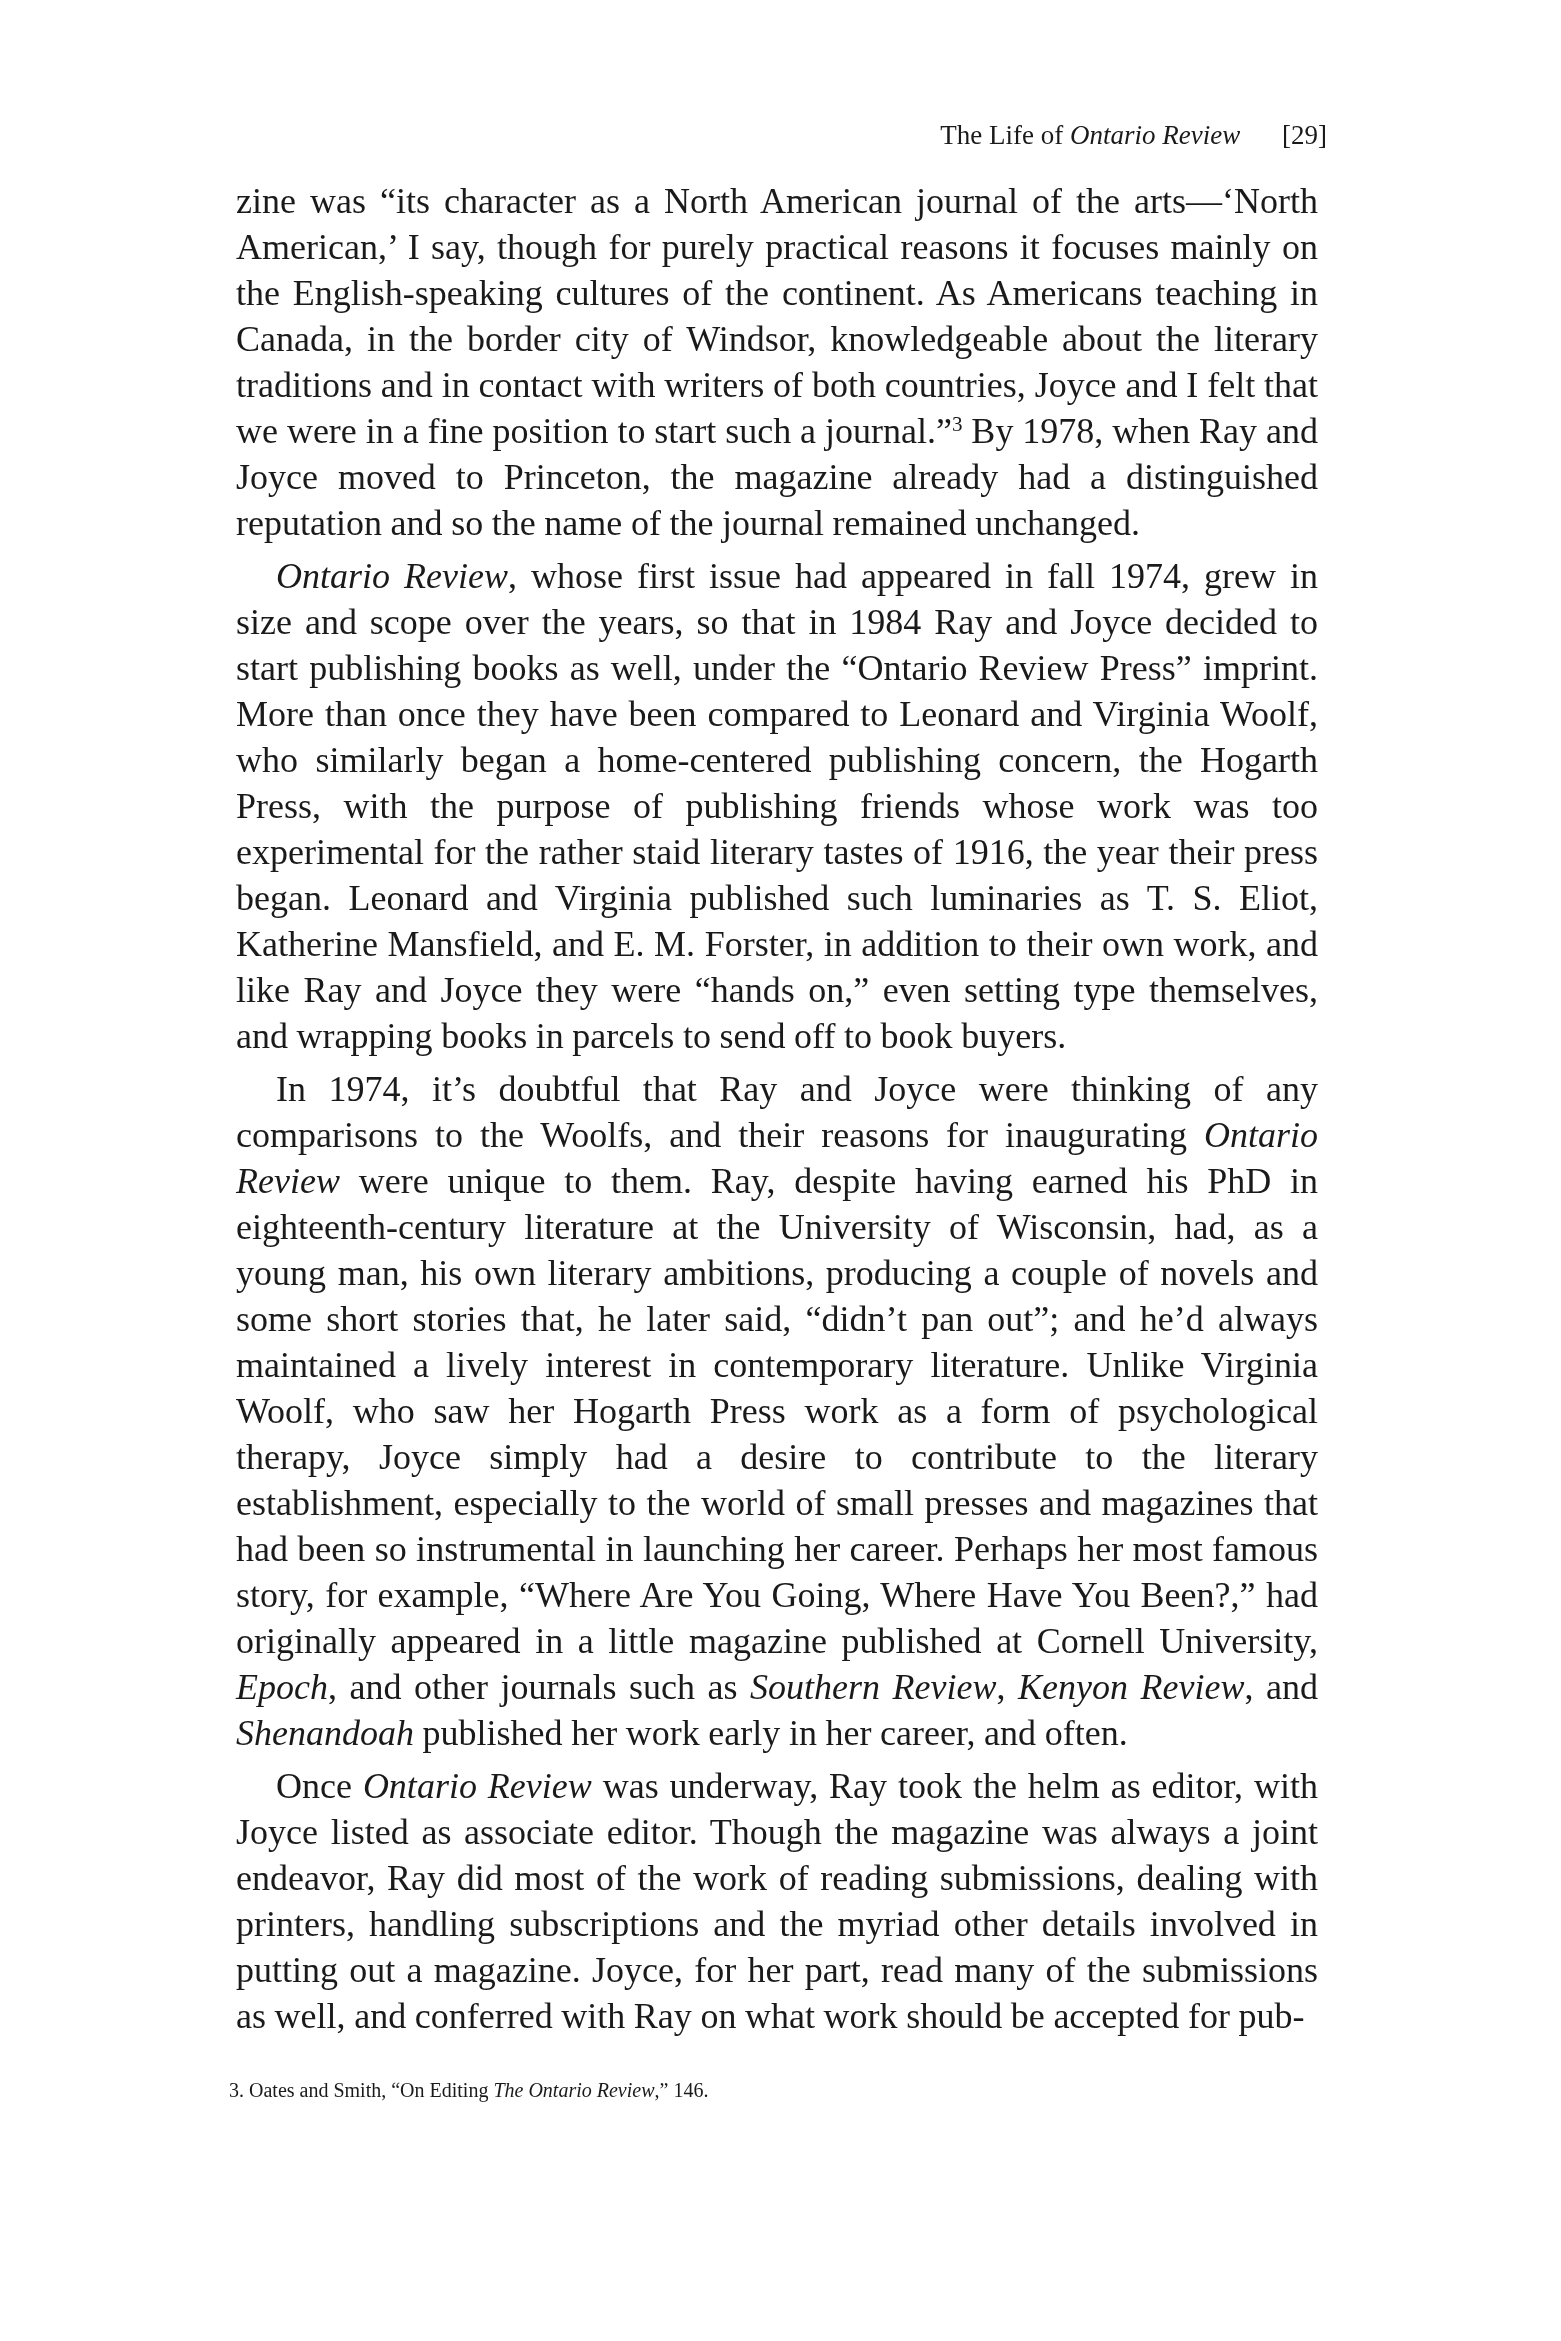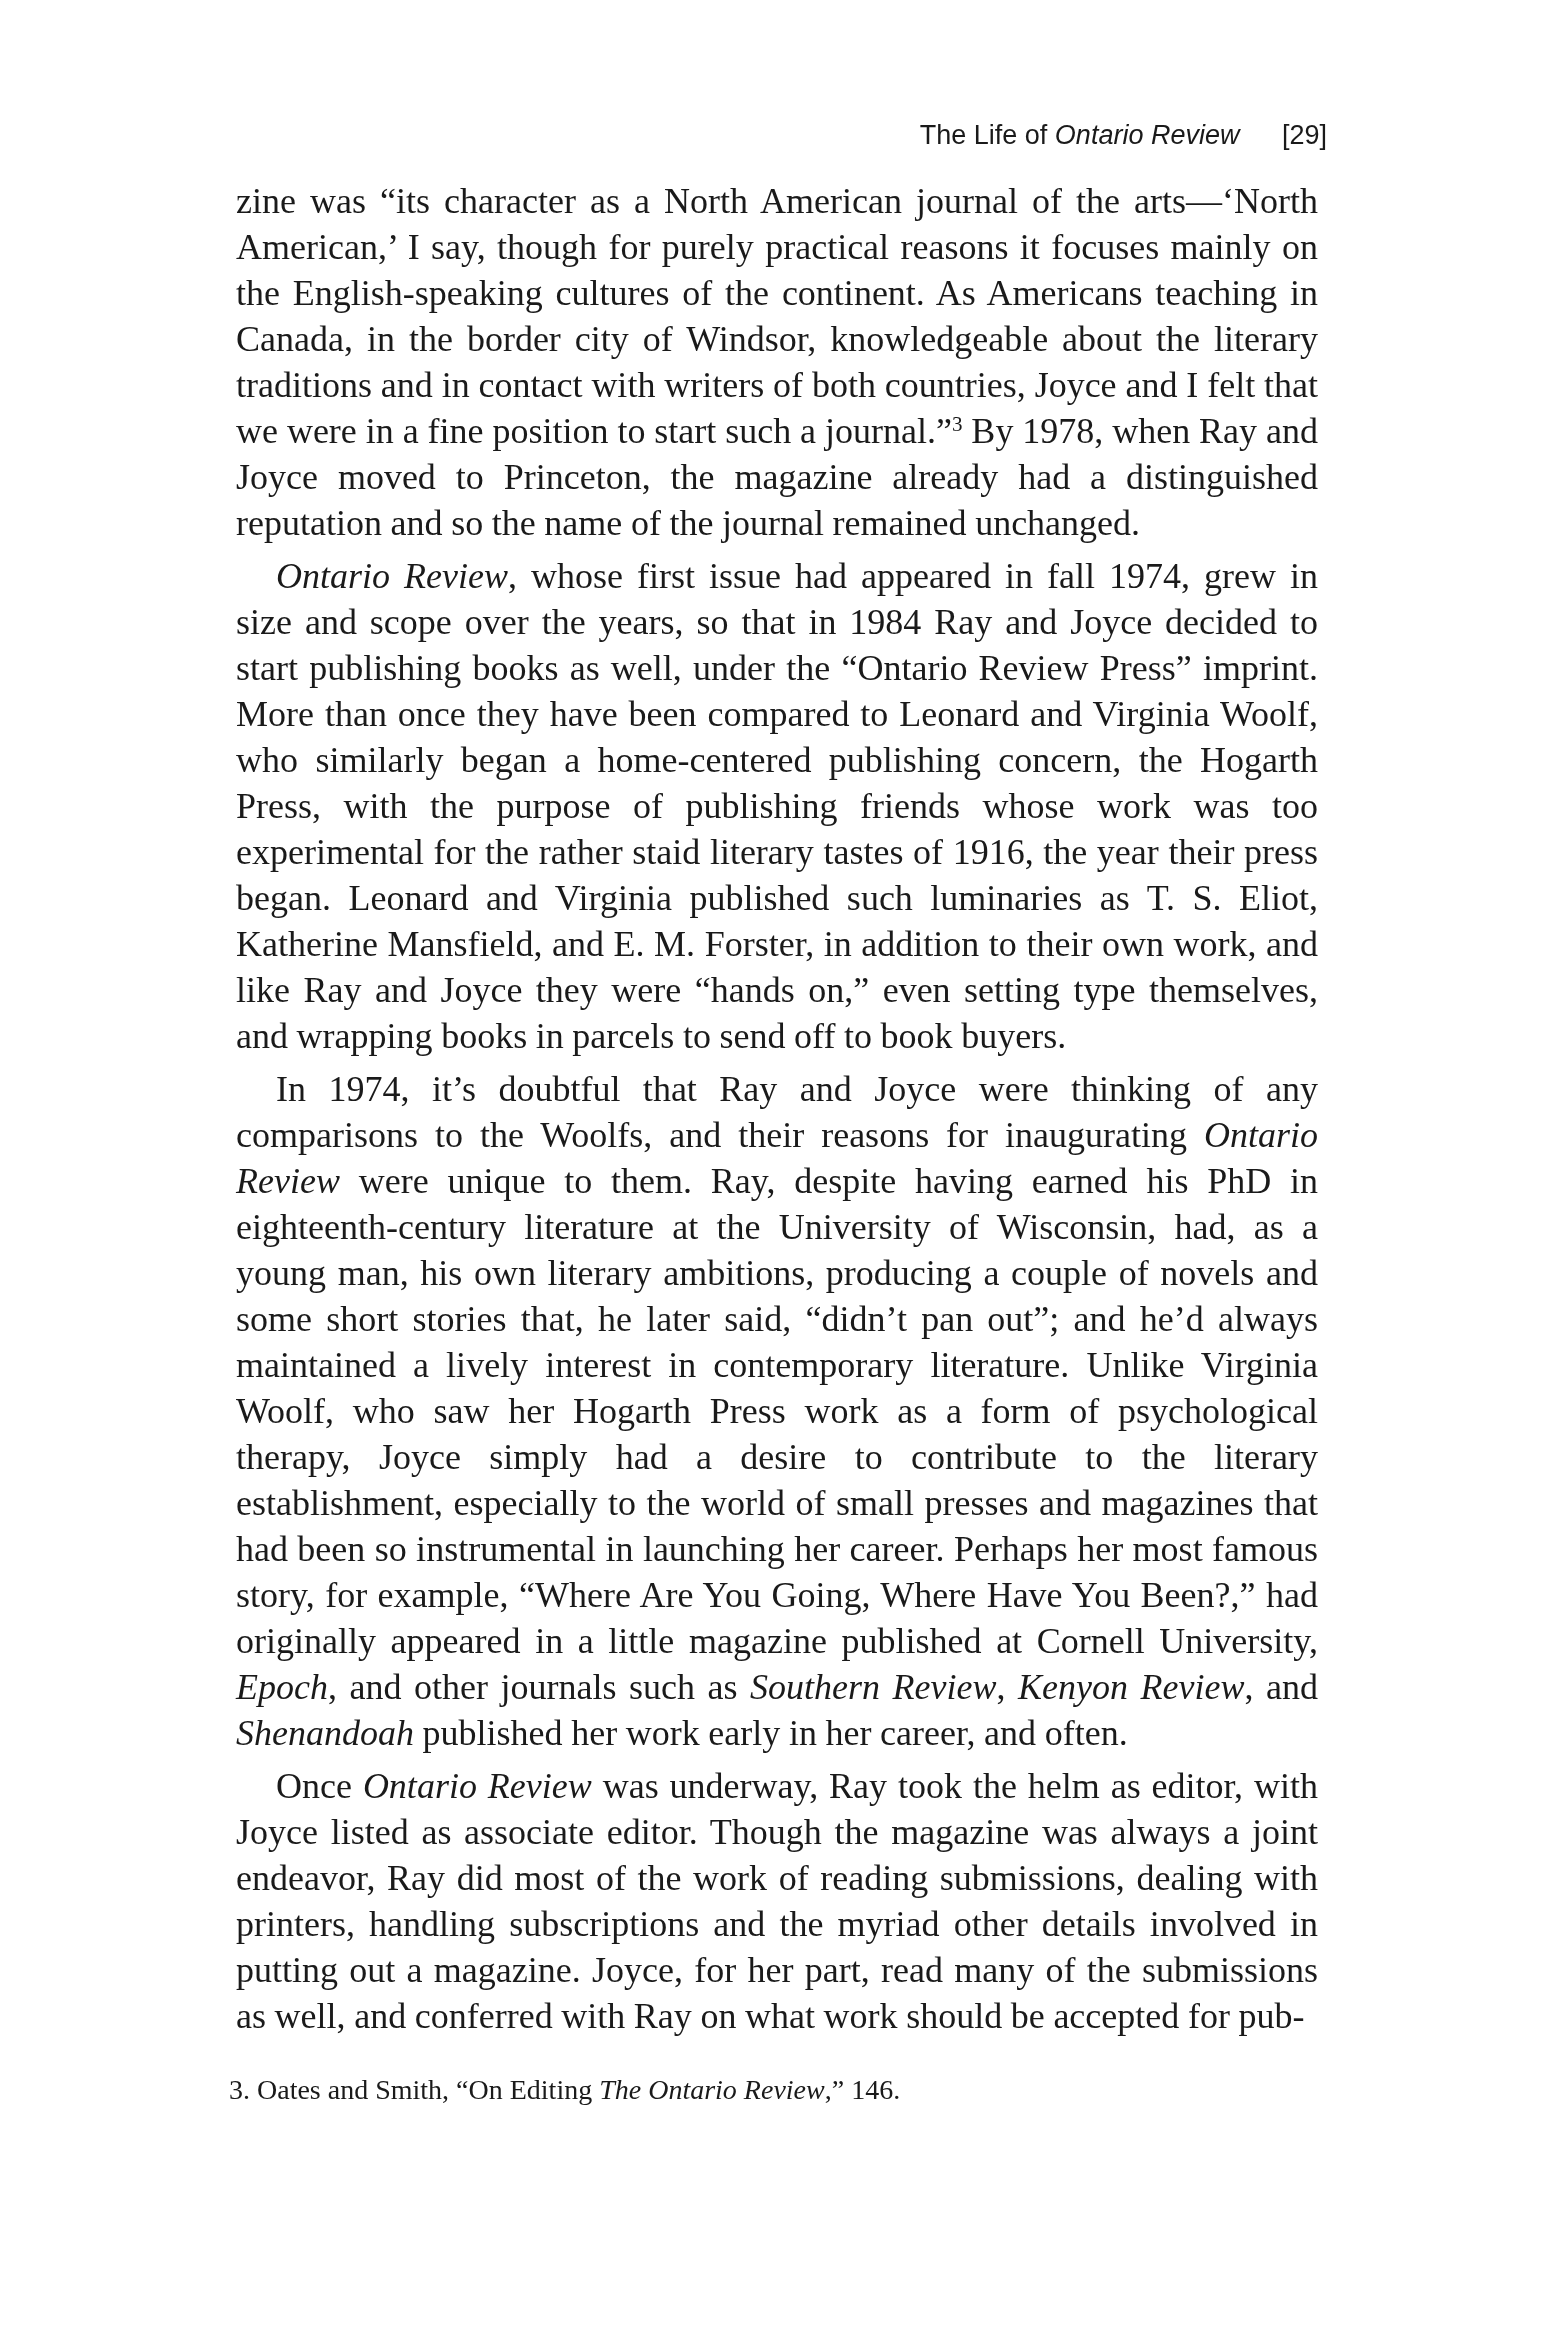--- a/index.html
+++ b/index.html
@@ -14,21 +14,21 @@
       overflow: hidden;
       color: #1a1a1a;
       font-family: "DejaVu Serif", "Liberation Serif", serif;
     }
     .running-head {
       position: absolute;
       top: 118px;
       right: 234px;
       font-size: 27px;
       line-height: 35px;
-      font-family: Liberation Sans, sans-serif;
+      font-family: Liberation Serif, serif;
       white-space: nowrap;
     }
     .running-head .title { margin-right: 35px; }
     .running-head em { font-style: italic; }
     .body-text {
       position: absolute;
       left: 229px;
       top: 171px;
       width: 1096px;
       font-family: "Liberation Serif", serif;
@@ -48,21 +48,21 @@
     sup.noteref {
       font-size: 21px;
       line-height: 0;
       vertical-align: 12px;
     }
     .footnote {
       position: absolute;
       left: 229px;
       top: 2071px;
       font-family: "Liberation Serif", serif;
-      font-size: 28px;
+      font-size: 20px;
       line-height: 38px;
       white-space: nowrap;
     }
     .footnote em { font-style: italic; }
   </style>
 </head>
 <body>
 
 <div class="running-head">
   <span class="title"><span>The Life of </span><em>Ontario Review</em></span>

